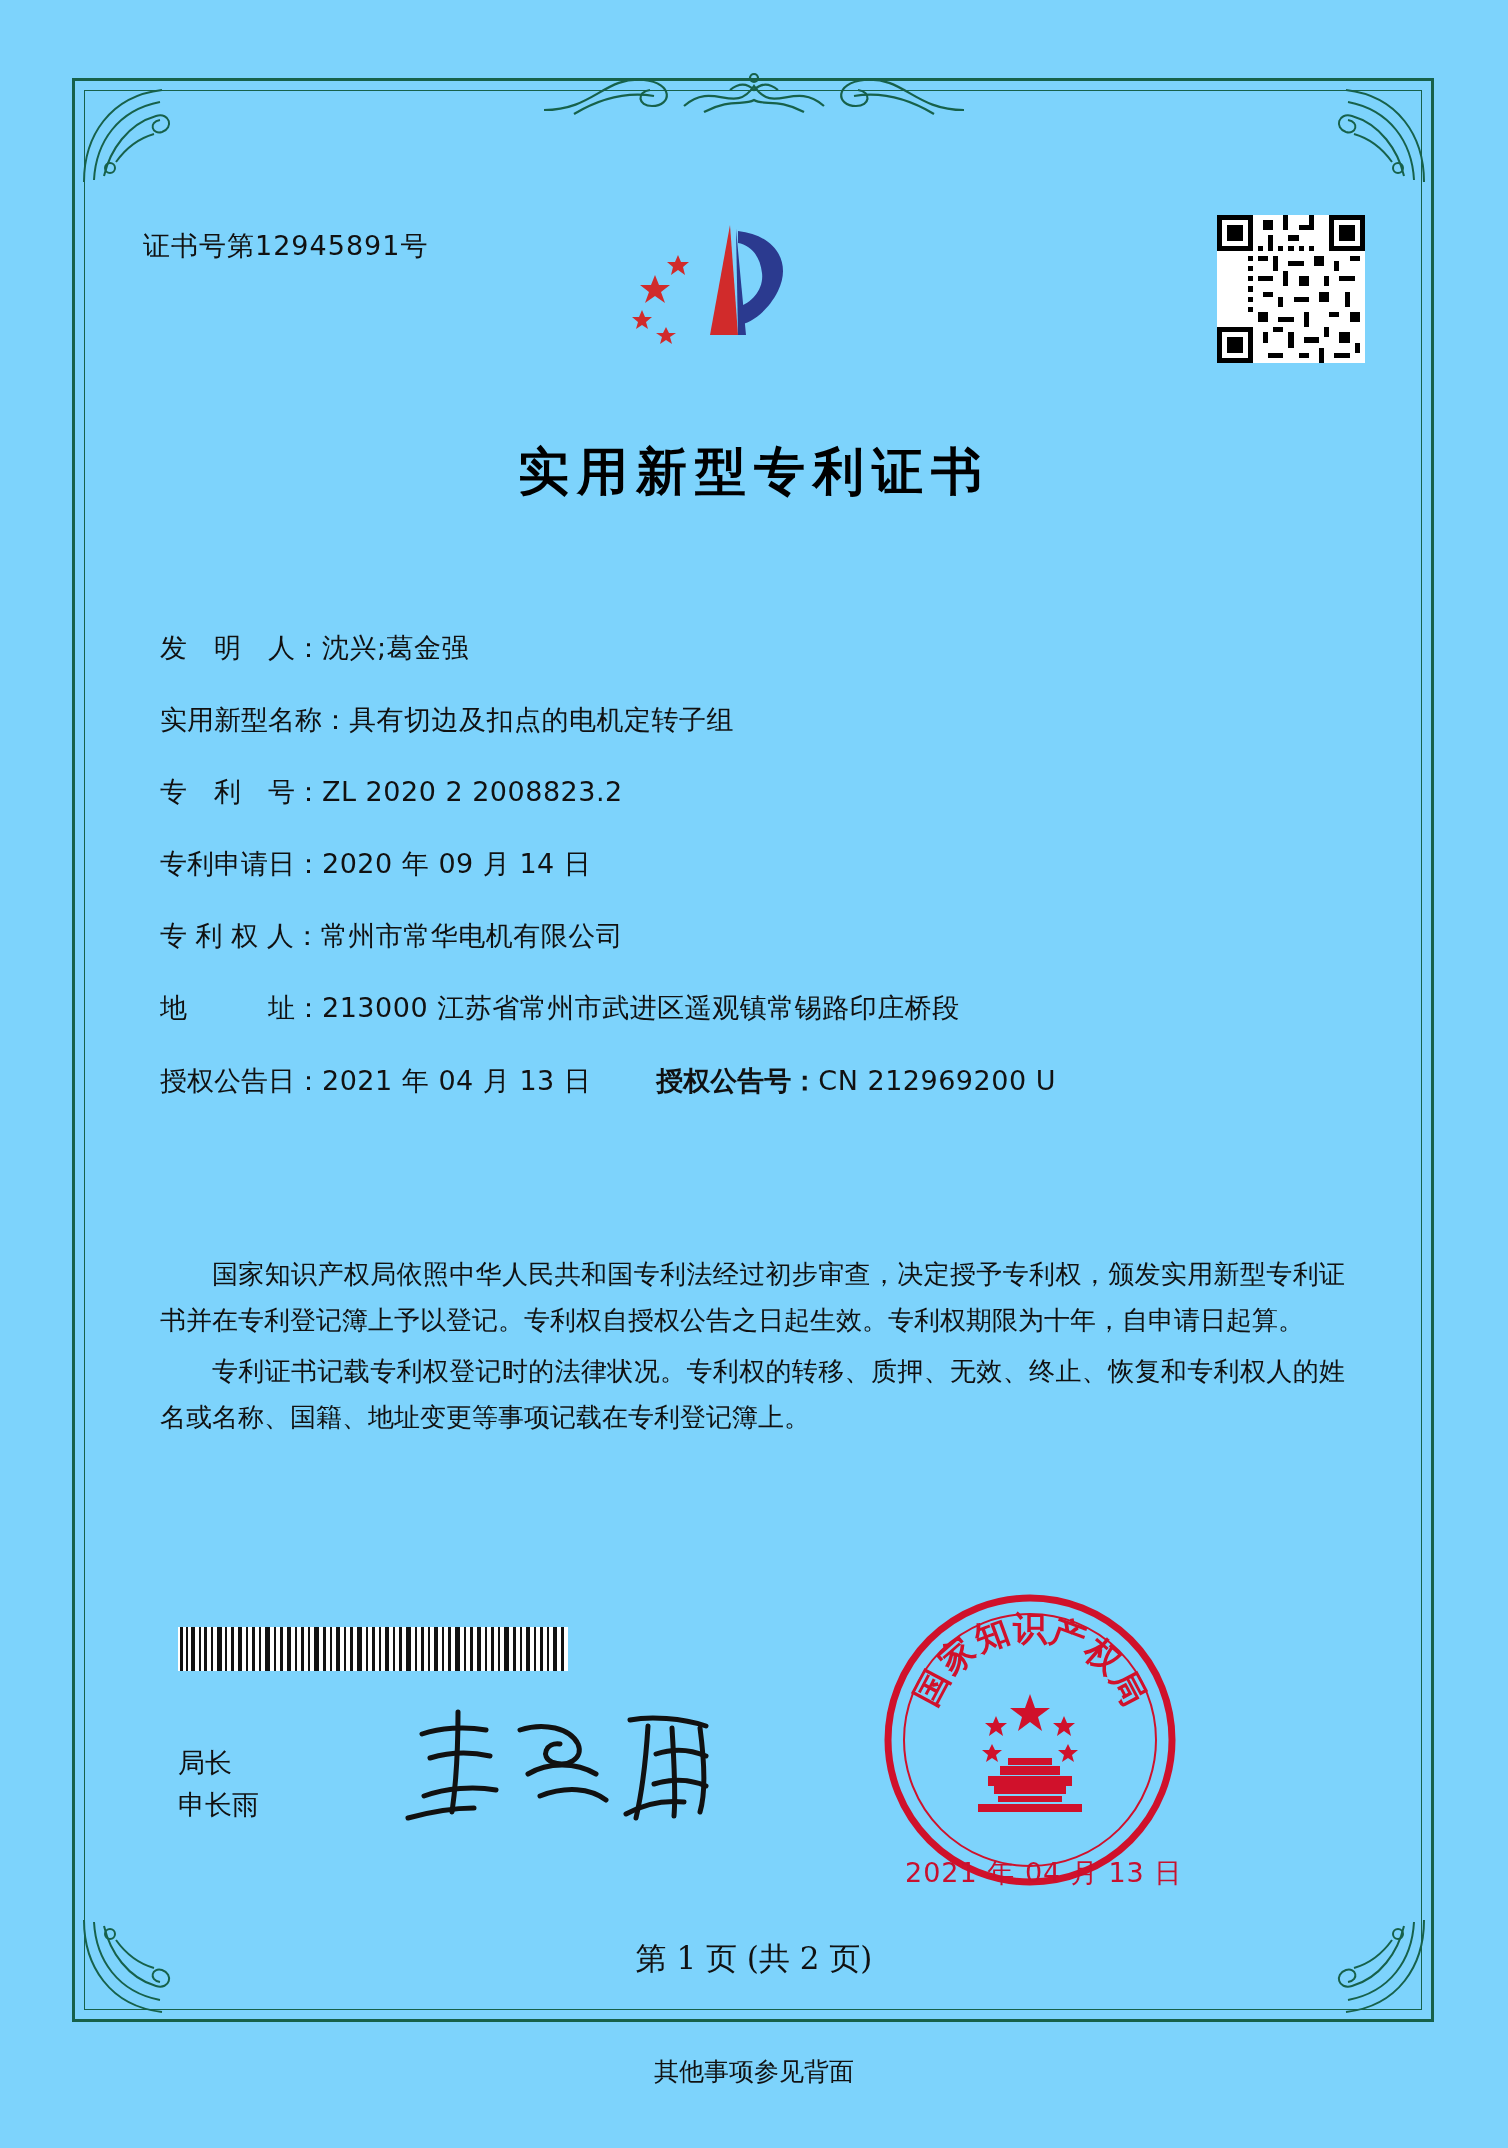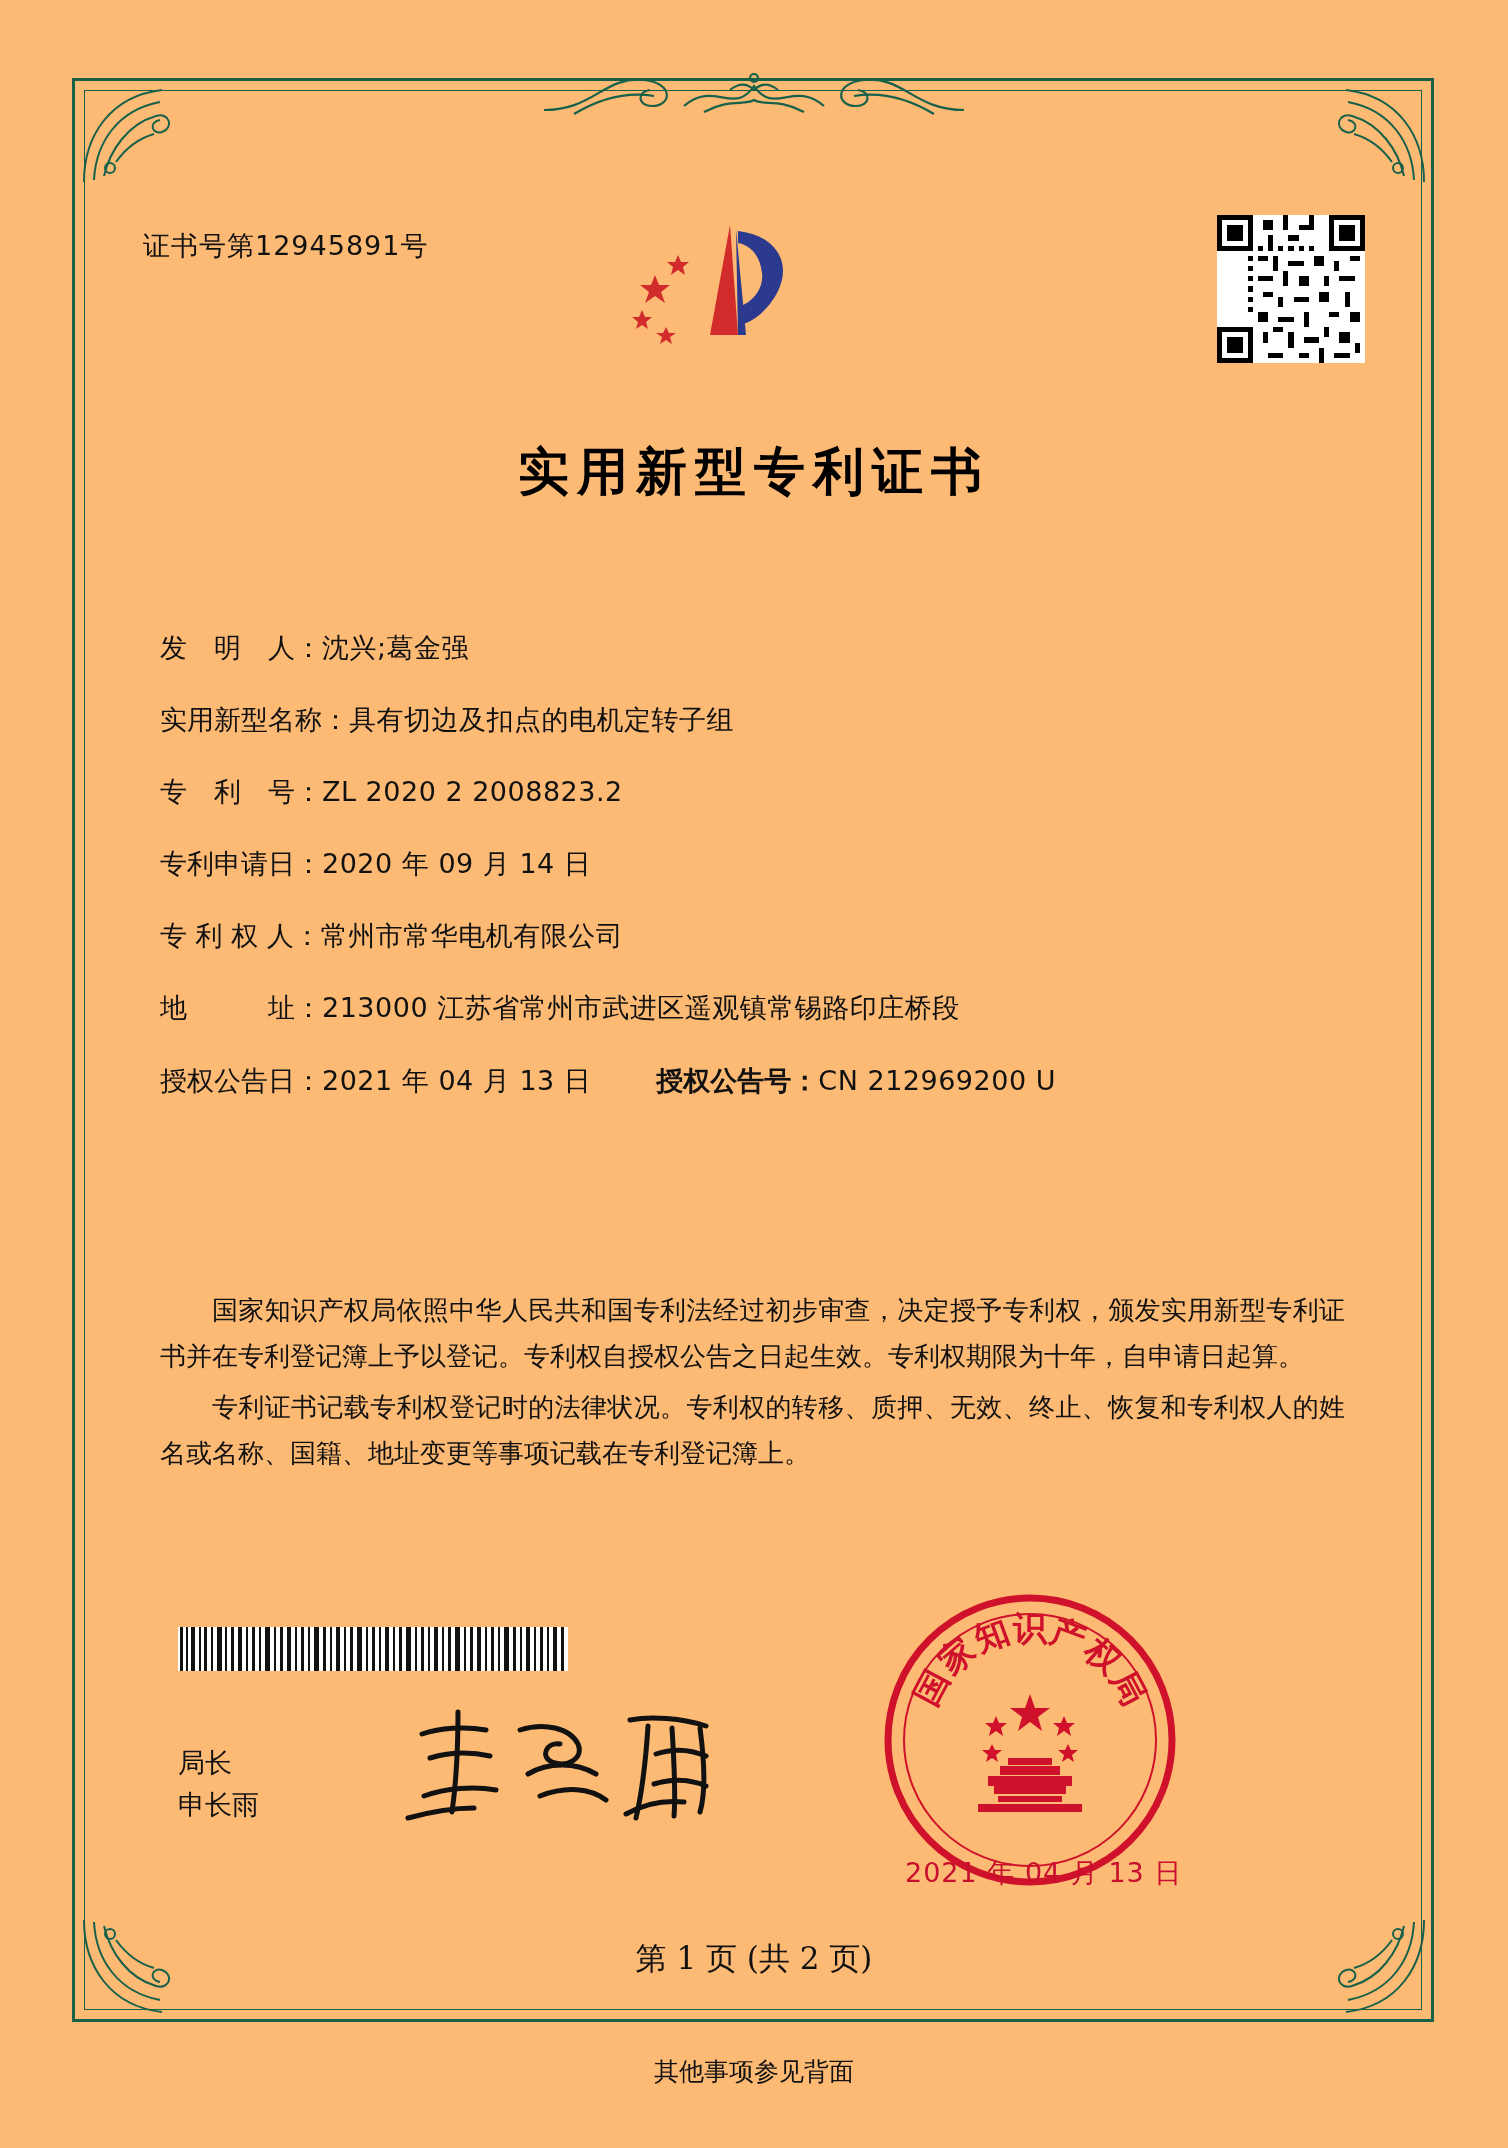--- a/index.html
+++ b/index.html
@@ -16,21 +16,21 @@
     color: #111;
     overflow: hidden;
   }
 
   
   .page {
     position: absolute;
     left: 0; top: 0;
     width: 1508px;
     height: 2148px;
-    background: #fdba74;
+    background: #7dd3fc;
   }
 
   .outer-border {
     position: absolute;
     left: 72px;
     top: 78px;
     width: 1362px;
     height: 1944px;
     border: 3px solid #17614a;
     box-sizing: border-box;
@@ -142,21 +142,20 @@
   
   .body-text {
     position: absolute;
     left: 160px;
     top: 1252px;
     width: 1185px;
     font-family: "DejaVu Serif", "Liberation Serif", serif;
     font-size: 26px;
     line-height: 1.75;
     text-align: justify;
-    margin-top: 36px;
   }
   .body-text p {
     margin: 0 0 6px 0;
     text-indent: 52px;
   }
 
   
   .barcode {
     position: absolute;
     left: 178px;

